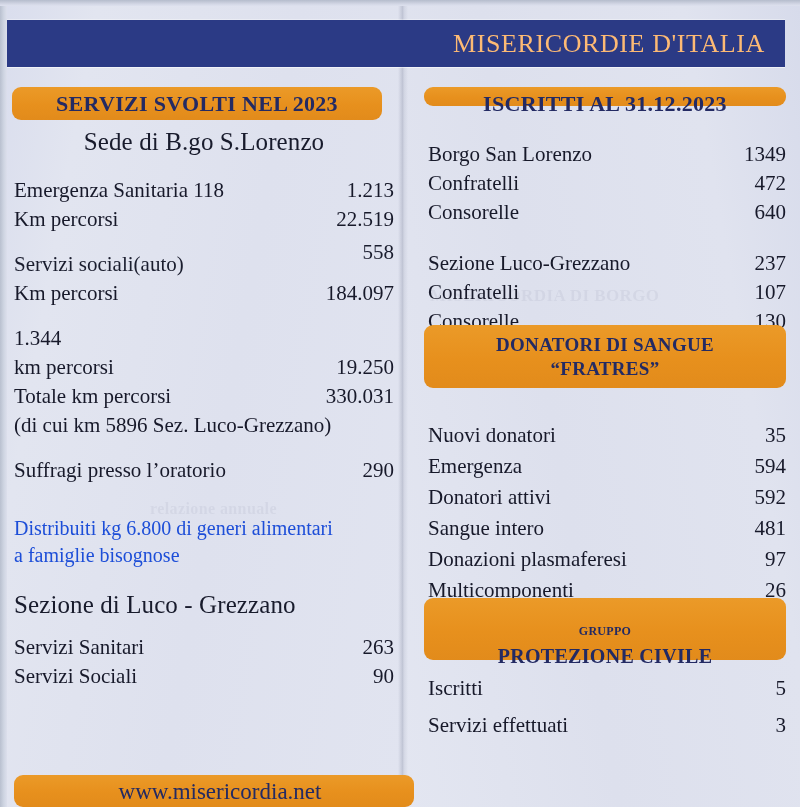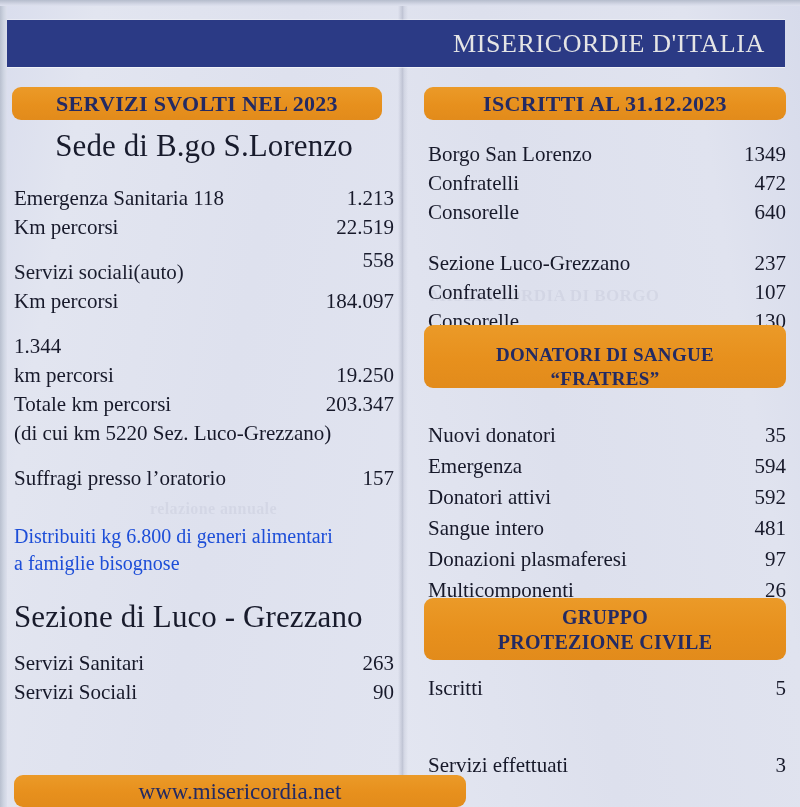--- a/index.html
+++ b/index.html
@@ -56,21 +56,21 @@
     pointer-events: none;
   }
 
   
   .bar-blue {
     position: absolute;
     background: #2b3a85;
     box-shadow: 0 1px 0 rgba(255,255,255,0.55), 0 -1px 0 rgba(255,255,255,0.35);
   }
   .bar-blue .bar-text {
-    color: #e5e5e5;
+    color: #fdba74;
     font-family: "Liberation Serif", "DejaVu Serif", serif;
     font-size: 26px;
     letter-spacing: 0.6px;
     text-align: right;
     padding-right: 20px;
     line-height: 47px;
     white-space: nowrap;
   }
   .bar-orange {
     position: absolute;
@@ -82,21 +82,21 @@
     color: #232a63;
     font-weight: 700;
     text-align: center;
     white-space: nowrap;
   }
 
   
   .col { position: absolute; }
 
   .section-title {
-    font-size: 31px;
+    font-size: 25px;
     font-weight: 400;
     text-align: center;
     color: #181b2c;
     letter-spacing: 0.1px;
     white-space: nowrap;
   }
   .section-title.left-align {
     text-align: left;
   }
 
@@ -186,31 +186,31 @@
 
     <div class="row">
       <span class="val">1.344</span>
     </div>
     <div class="row">
       <span class="lbl">km percorsi</span>
       <span class="val">19.250</span>
     </div>
     <div class="row">
       <span class="lbl">Totale km percorsi</span>
-      <span class="val">203.347</span>
+      <span class="val">330.031</span>
     </div>
     <div class="row" style="justify-content:flex-start;">
-      <span class="lbl">(di cui km 5220 Sez. Luco-Grezzano)</span>
+      <span class="lbl">(di cui km 5896 Sez. Luco-Grezzano)</span>
     </div>
 
     <div class="gap-m"></div>
 
     <div class="row">
       <span class="lbl">Suffragi presso l’oratorio</span>
-      <span class="val">157</span>
+      <span class="val">290</span>
     </div>
 
     <div style="height:30px;"></div>
 
     <div class="note">
       <div>Distribuiti kg 6.800 di generi alimentari</div>
       <div>a famiglie bisognose</div>
     </div>
 
     <div style="height:22px;"></div>
@@ -221,25 +221,25 @@
       <span class="lbl">Servizi Sanitari</span>
       <span class="val">263</span>
     </div>
     <div class="row">
       <span class="lbl">Servizi Sociali</span>
       <span class="val">90</span>
     </div>
 
   </div>
 
-  <div class="bar-orange" style="left:14px; top:775px; width:452px; height:32px;">
+  <div class="bar-orange" style="left:14px; top:775px; width:388px; height:32px;padding-left:12px;">
     <div class="bar-text" style="font-size:23px; line-height:34px; font-weight:400;">www.misericordia.net</div>
   </div>
 
-  <div class="bar-orange" style="left:424px; top:87px; width:362px; height:33px;">
+  <div class="bar-orange" style="left:424px; top:87px; width:362px; height:19px;">
     <div class="bar-text" style="font-size:22px; line-height:33px; letter-spacing:0.3px;">ISCRITTI AL 31.12.2023</div>
   </div>
 
   <div class="col" style="left:428px; top:140px; width:358px;">
     <div class="row">
       <span class="lbl">Borgo San Lorenzo</span>
       <span class="val">1349</span>
     </div>
     <div class="row">
       <span class="lbl">Confratelli</span>
@@ -260,21 +260,21 @@
       <span class="lbl">Confratelli</span>
       <span class="val">107</span>
     </div>
     <div class="row">
       <span class="lbl">Consorelle</span>
       <span class="val">130</span>
     </div>
   </div>
 
   <div class="bar-orange" style="left:424px; top:325px; width:362px; height:63px;">
-    <div class="bar-text" style="font-size:19px; line-height:25px; padding-top:17px; letter-spacing:0.3px;">DONATORI DI SANGUE</div>
+    <div class="bar-text" style="font-size:19px; line-height:25px; padding-top:7px; letter-spacing:0.3px;">DONATORI DI SANGUE</div>
     <div class="bar-text" style="font-size:19px; line-height:24px; letter-spacing:0.3px;">“FRATRES”</div>
   </div>
 
   <div class="col" style="left:428px; top:420px; width:358px;">
     <div class="row" style="line-height:31px;">
       <span class="lbl">Nuovi donatori</span>
       <span class="val">35</span>
     </div>
     <div class="row" style="line-height:31px;">
       <span class="lbl">Emergenza</span>
@@ -292,28 +292,28 @@
       <span class="lbl">Donazioni plasmaferesi</span>
       <span class="val">97</span>
     </div>
     <div class="row" style="line-height:31px;">
       <span class="lbl">Multicomponenti</span>
       <span class="val">26</span>
     </div>
   </div>
 
   <div class="bar-orange" style="left:424px; top:598px; width:362px; height:62px;">
-    <div class="bar-text" style="font-size:20px; line-height:26px; padding-top:6px; letter-spacing:0.3px;">GRUPPO</div>
+    <div class="bar-text" style="font-size:12px; line-height:26px; padding-top:20px; letter-spacing:0.3px;">GRUPPO</div>
     <div class="bar-text" style="font-size:20px; line-height:24px; letter-spacing:0.3px;">PROTEZIONE CIVILE</div>
   </div>
 
   <div class="col" style="left:428px; top:670px; width:358px;">
     <div class="row" style="line-height:37px;">
       <span class="lbl">Iscritti</span>
       <span class="val">5</span>
     </div>
-    <div class="row" style="line-height:37px;margin-top:40px;">
+    <div class="row" style="line-height:37px;">
       <span class="lbl">Servizi effettuati</span>
       <span class="val">3</span>
     </div>
   </div>
 
 </div>
 
 </body></html>

